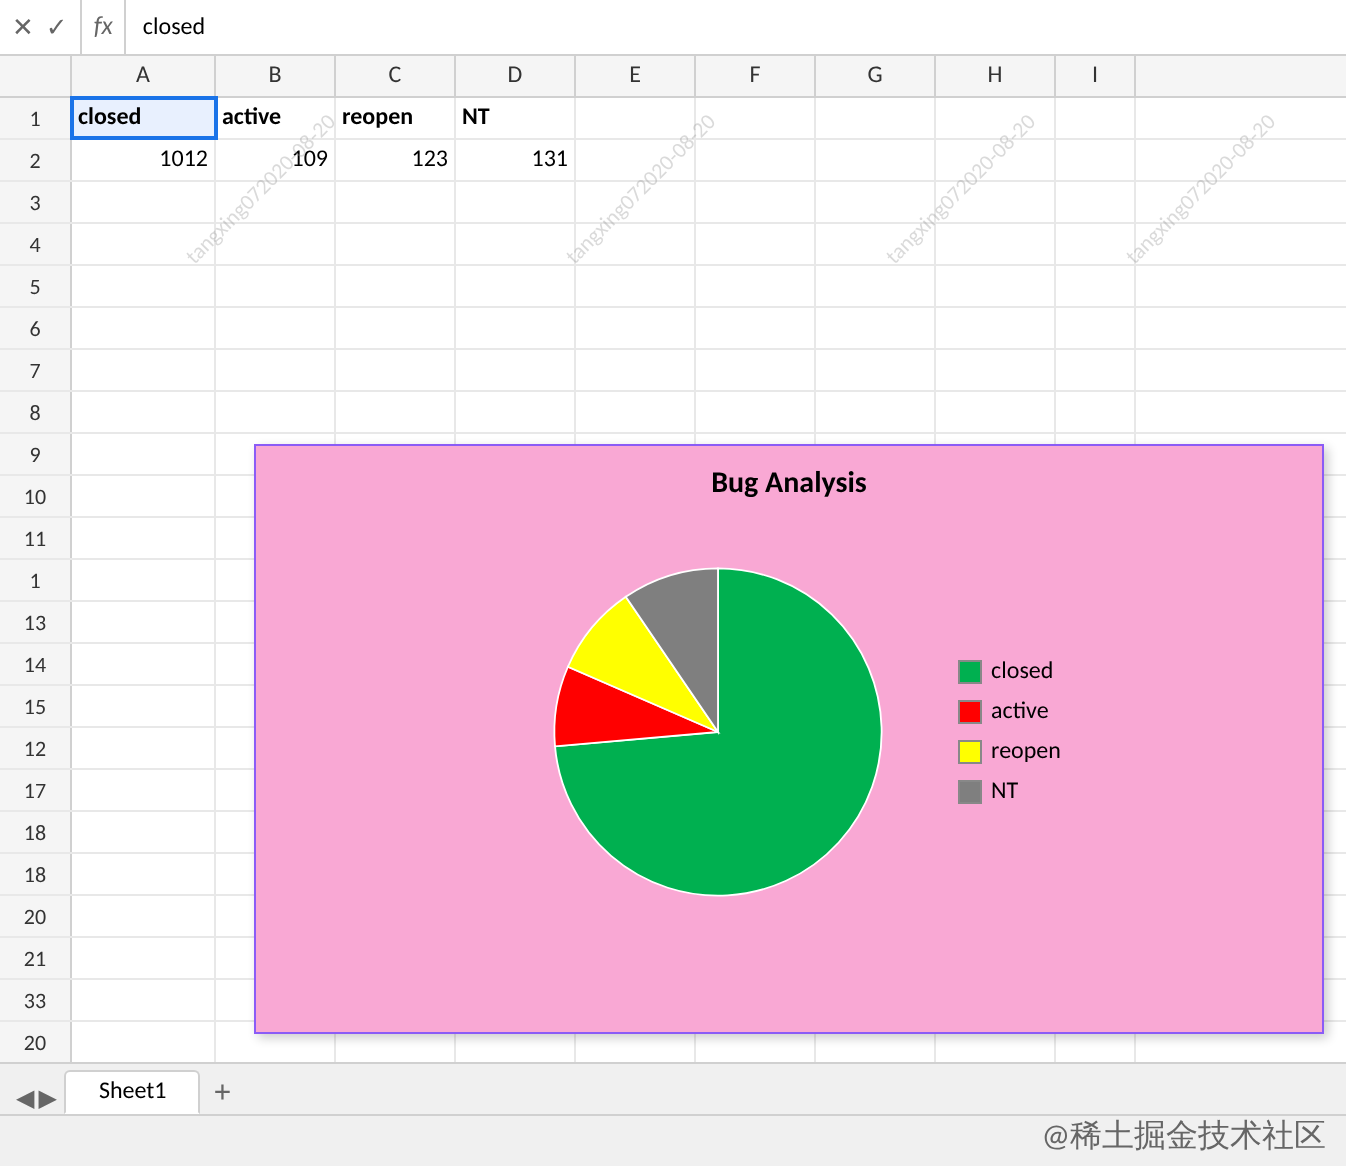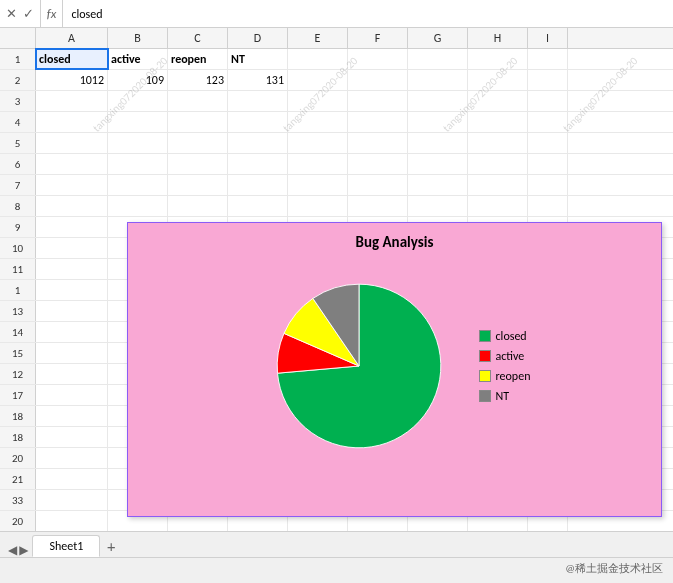--- a/index.html
+++ b/index.html
@@ -215,21 +215,21 @@
       border-radius: 50%;
     }
     .status-bar {
       height: 22px;
       background: #f0f0f0;
       border-top: 1px solid #d0d0d0;
       display: flex;
       align-items: center;
       justify-content: flex-end;
       padding: 0 10px;
-      font-size: 11px;
+      font-size: 16px;
       color: #666;
     }
 
     .spreadsheet-wrapper {
       position: relative;
       overflow: hidden;
     }
 
     .rows-container {
       position: relative;

